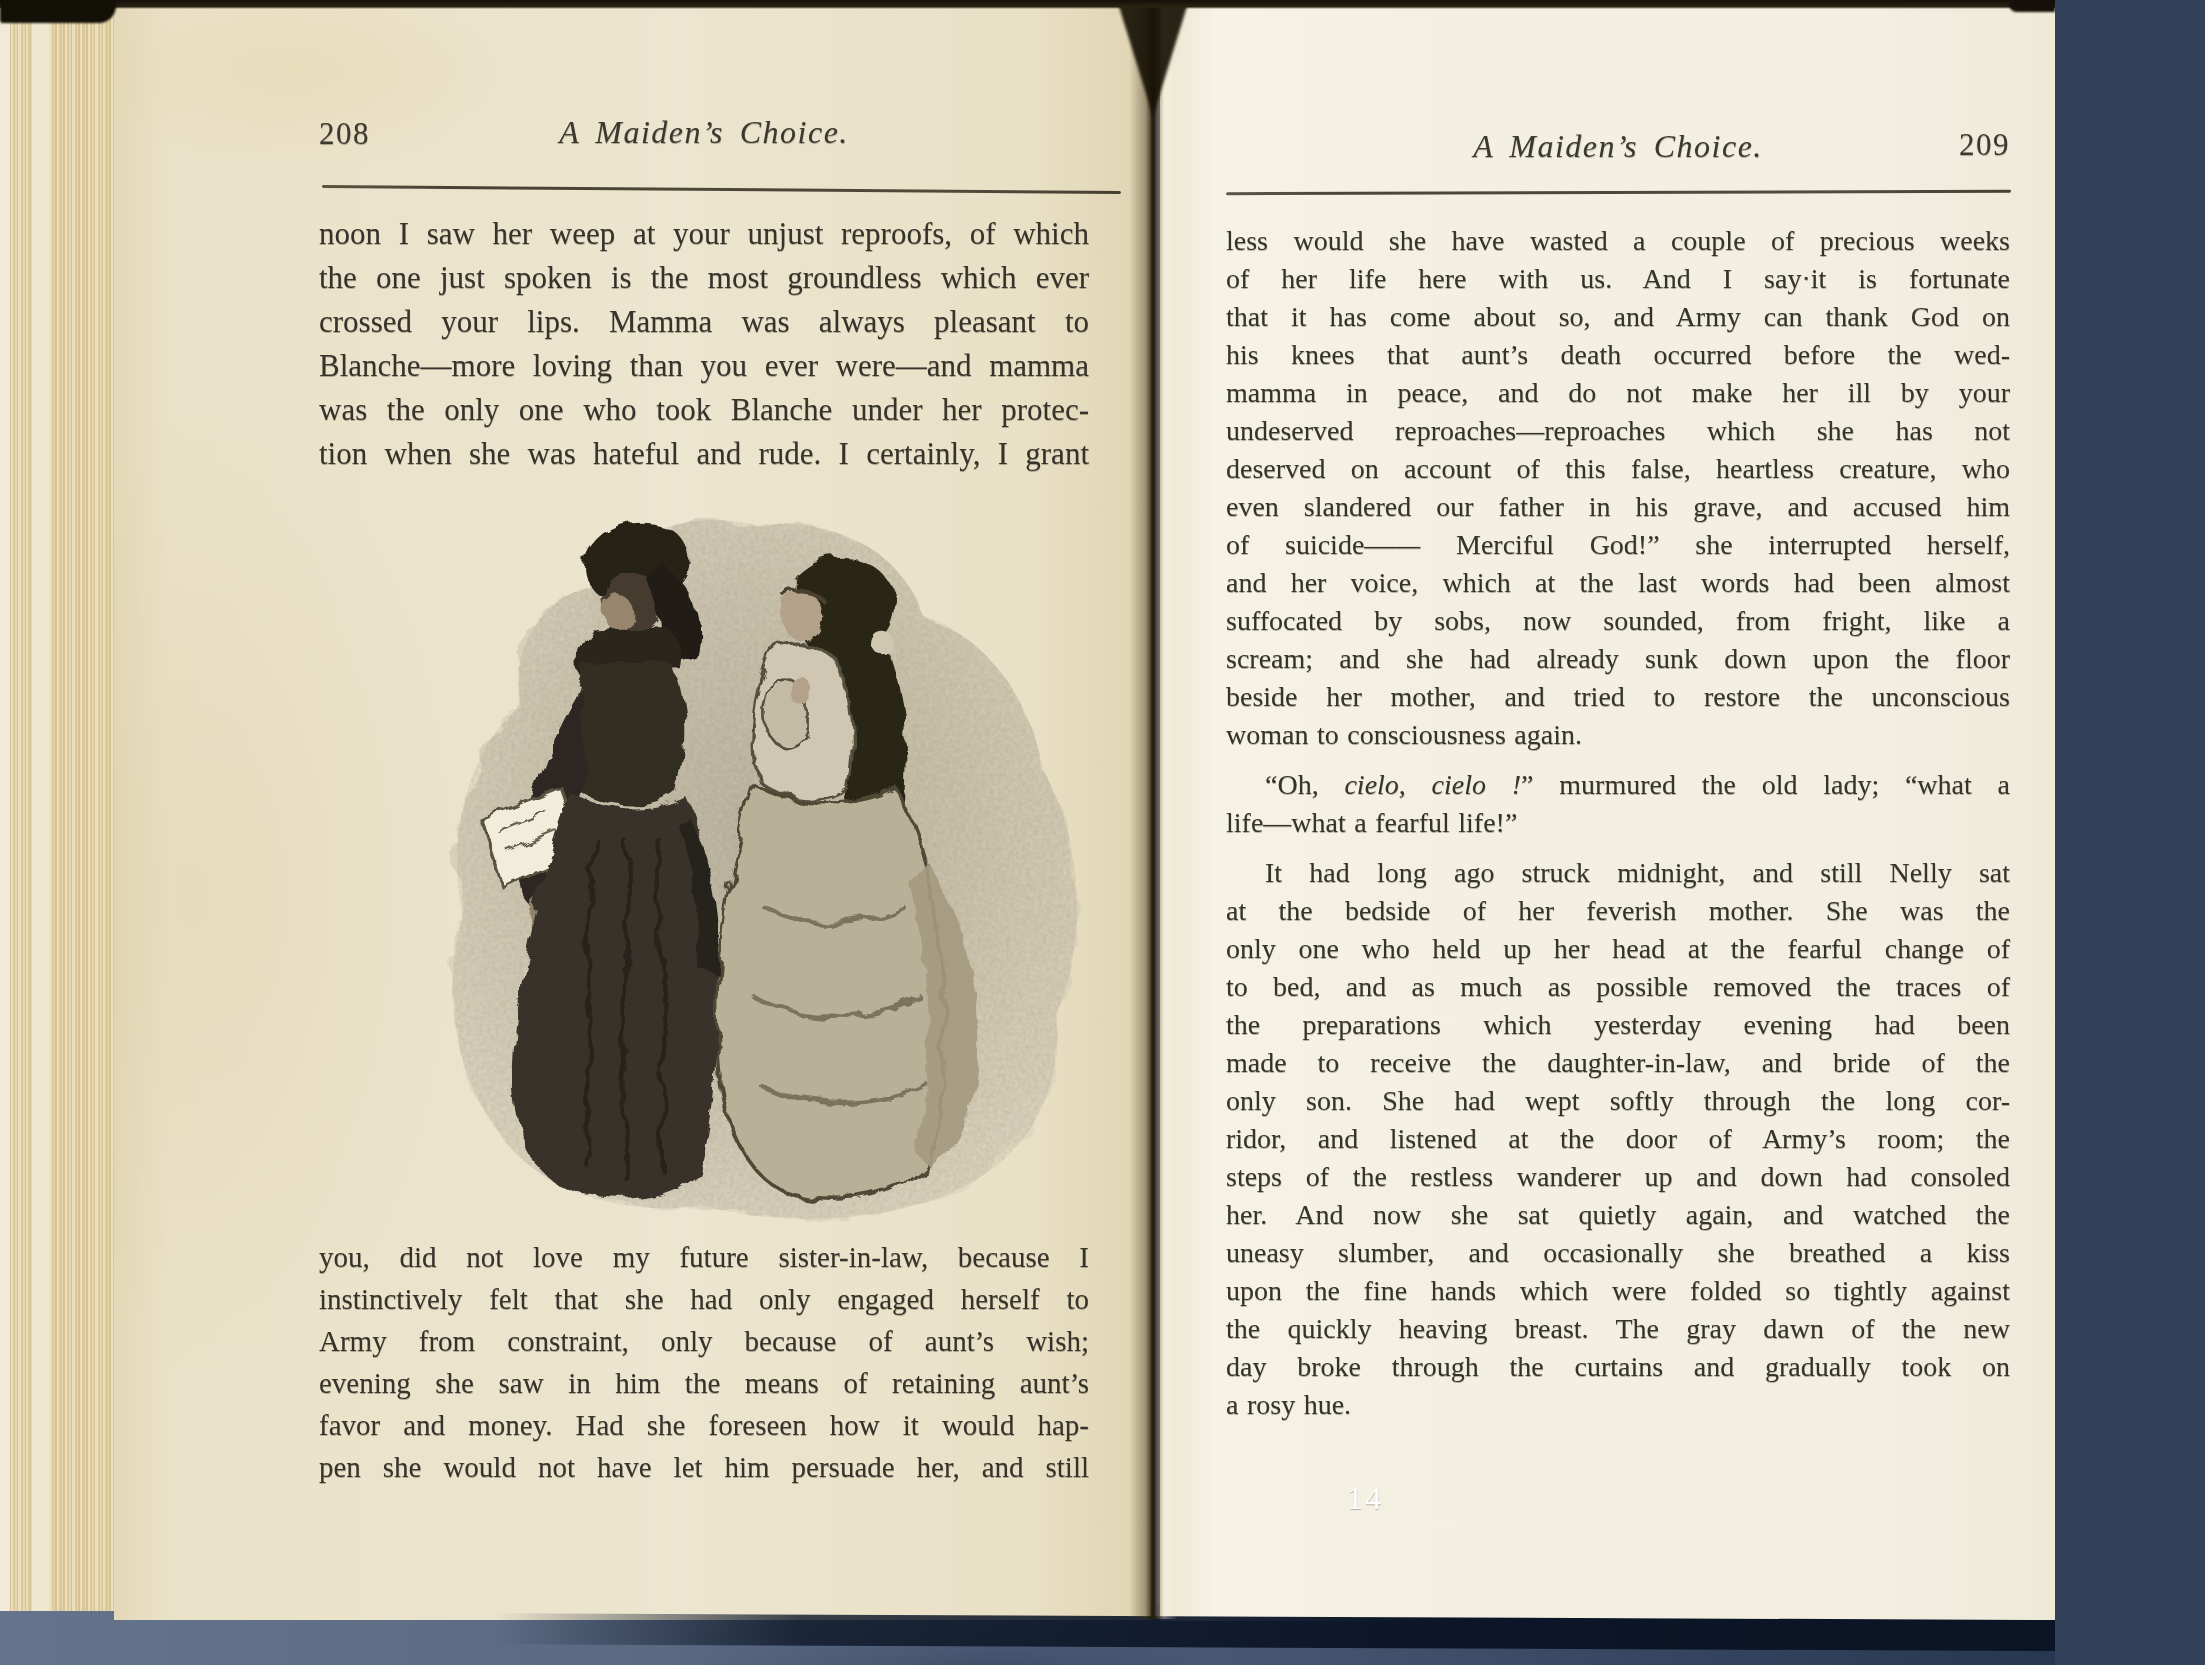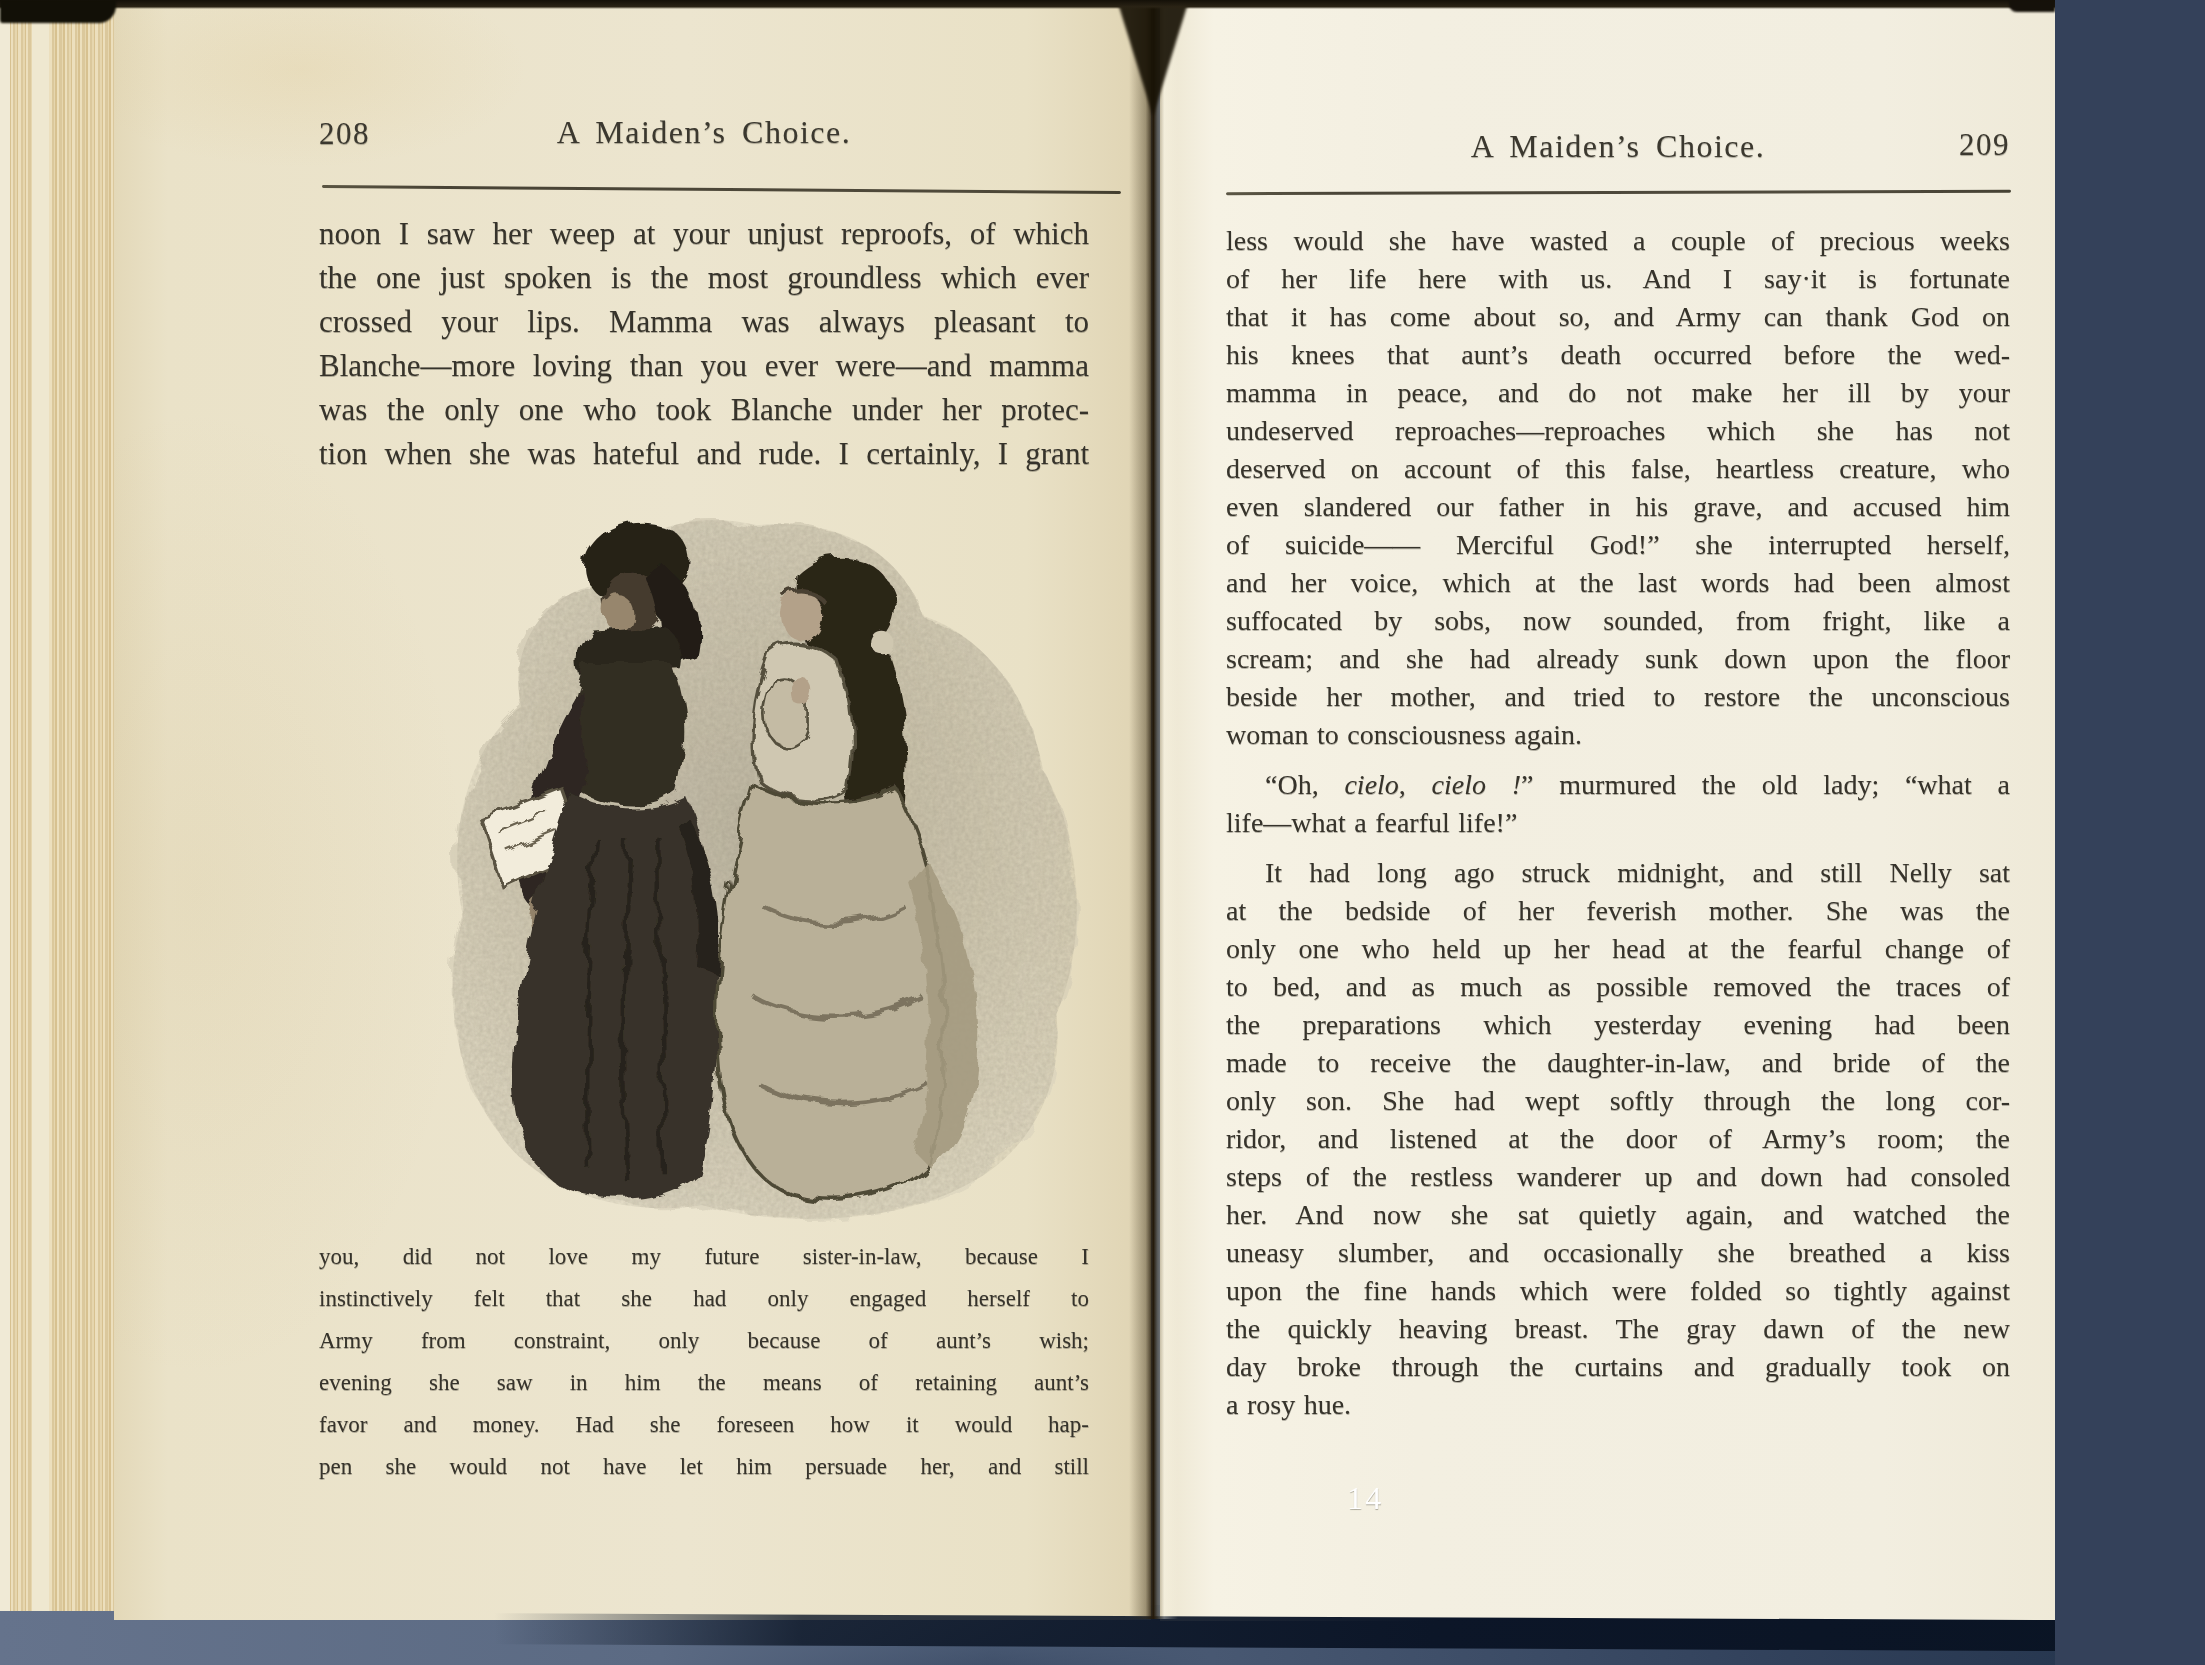--- a/index.html
+++ b/index.html
@@ -31,36 +31,36 @@
     background:linear-gradient(90deg,rgba(56,44,20,0) 0%,rgba(56,44,20,.40) 34%,#251b0c 50%,rgba(92,76,42,.45) 58%,rgba(255,252,238,.35) 72%,rgba(0,0,0,0) 100%);}
   .gutter-wedge{position:absolute;left:1117px;top:0;width:0;height:0;
     border-left:36px solid transparent;border-right:36px solid transparent;
     border-top:116px solid #191306;filter:blur(1.5px);opacity:.92;}
   .top-strip{position:absolute;left:0;top:0;width:2205px;height:8.5px;
     background:linear-gradient(180deg,#141008 0%,#2a2315 75%,rgba(42,35,21,0) 100%);}
   .top-corner-left{position:absolute;left:0;top:0;width:116px;height:23px;background:#121007;
     border-radius:0 0 17px 3.1px;filter:blur(0.8px);}
   .top-corner-right{position:absolute;right:0;top:0;width:46px;height:12.4px;background:#15110a;
     border-radius:0 0 0 7.7px;filter:blur(0.8px);}
-  .running-title{position:absolute;font-size:32px;letter-spacing:1.5px;
+  .running-title{position:absolute;font-style:italic;font-size:32px;letter-spacing:1.5px;
     word-spacing:6.2px;text-align:center;color:#3b382f;text-shadow:0.3px 0.5px 0.8px rgba(44,40,30,.35);}
   .page-num{position:absolute;font-size:31px;color:#3b382f;letter-spacing:1.5px;
     text-shadow:0.3px 0.5px 0.8px rgba(44,40,30,.35);}
   .rule{position:absolute;height:3.1px;background:linear-gradient(90deg,#46412f,#322d20 15%,#3a3527 80%,#2e2a1c);
     border-radius:1.5px;opacity:.88;}
   .lp-title{left:319px;top:114px;width:770px;}
   .lp-pagenum{left:319px;top:116px;}
   .lp-rule{left:322px;top:188px;width:799px;transform:rotate(0.42deg);}
   .rp-title{left:1226px;top:128px;width:784px;}
   .rp-pagenum{left:1226px;top:127px;width:784px;text-align:right;}
   .rp-rule{left:1226px;top:191px;width:785px;transform:rotate(-0.18deg);}
 
   .lines{position:absolute;}
   .lp-top{left:319px;top:212px;width:770px;font-size:31px;--lh:44px;}
-  .lp-bottom{left:319px;top:1236px;width:770px;font-size:23px;--lh:42px;}
+  .lp-bottom{left:319px;top:1236px;width:770px;font-size:29px;--lh:42px;}
   .rp-text{left:1226px;top:222px;width:784px;font-size:28px;--lh:38px;}
   .text-line{line-height:var(--lh);height:var(--lh);text-align:justify;text-align-last:justify;
     word-spacing:1.5px;color:#36332b;text-shadow:0.3px 0.5px 0.6px rgba(44,40,30,.32);}
   .text-line.endline{text-align-last:left;}
   .text-line.indent{padding-left:39px;margin-top:12px;}
   .it{font-style:italic;}
   .sig{position:absolute;left:1347px;top:1480px;font-size:32px;color:#ffffff;
     letter-spacing:2.3px;text-shadow:0.3px 0.5px 0.8px rgba(44,40,30,.35);}
 
   .illus{position:absolute;left:423px;top:498px;width:669px;height:725px;}

